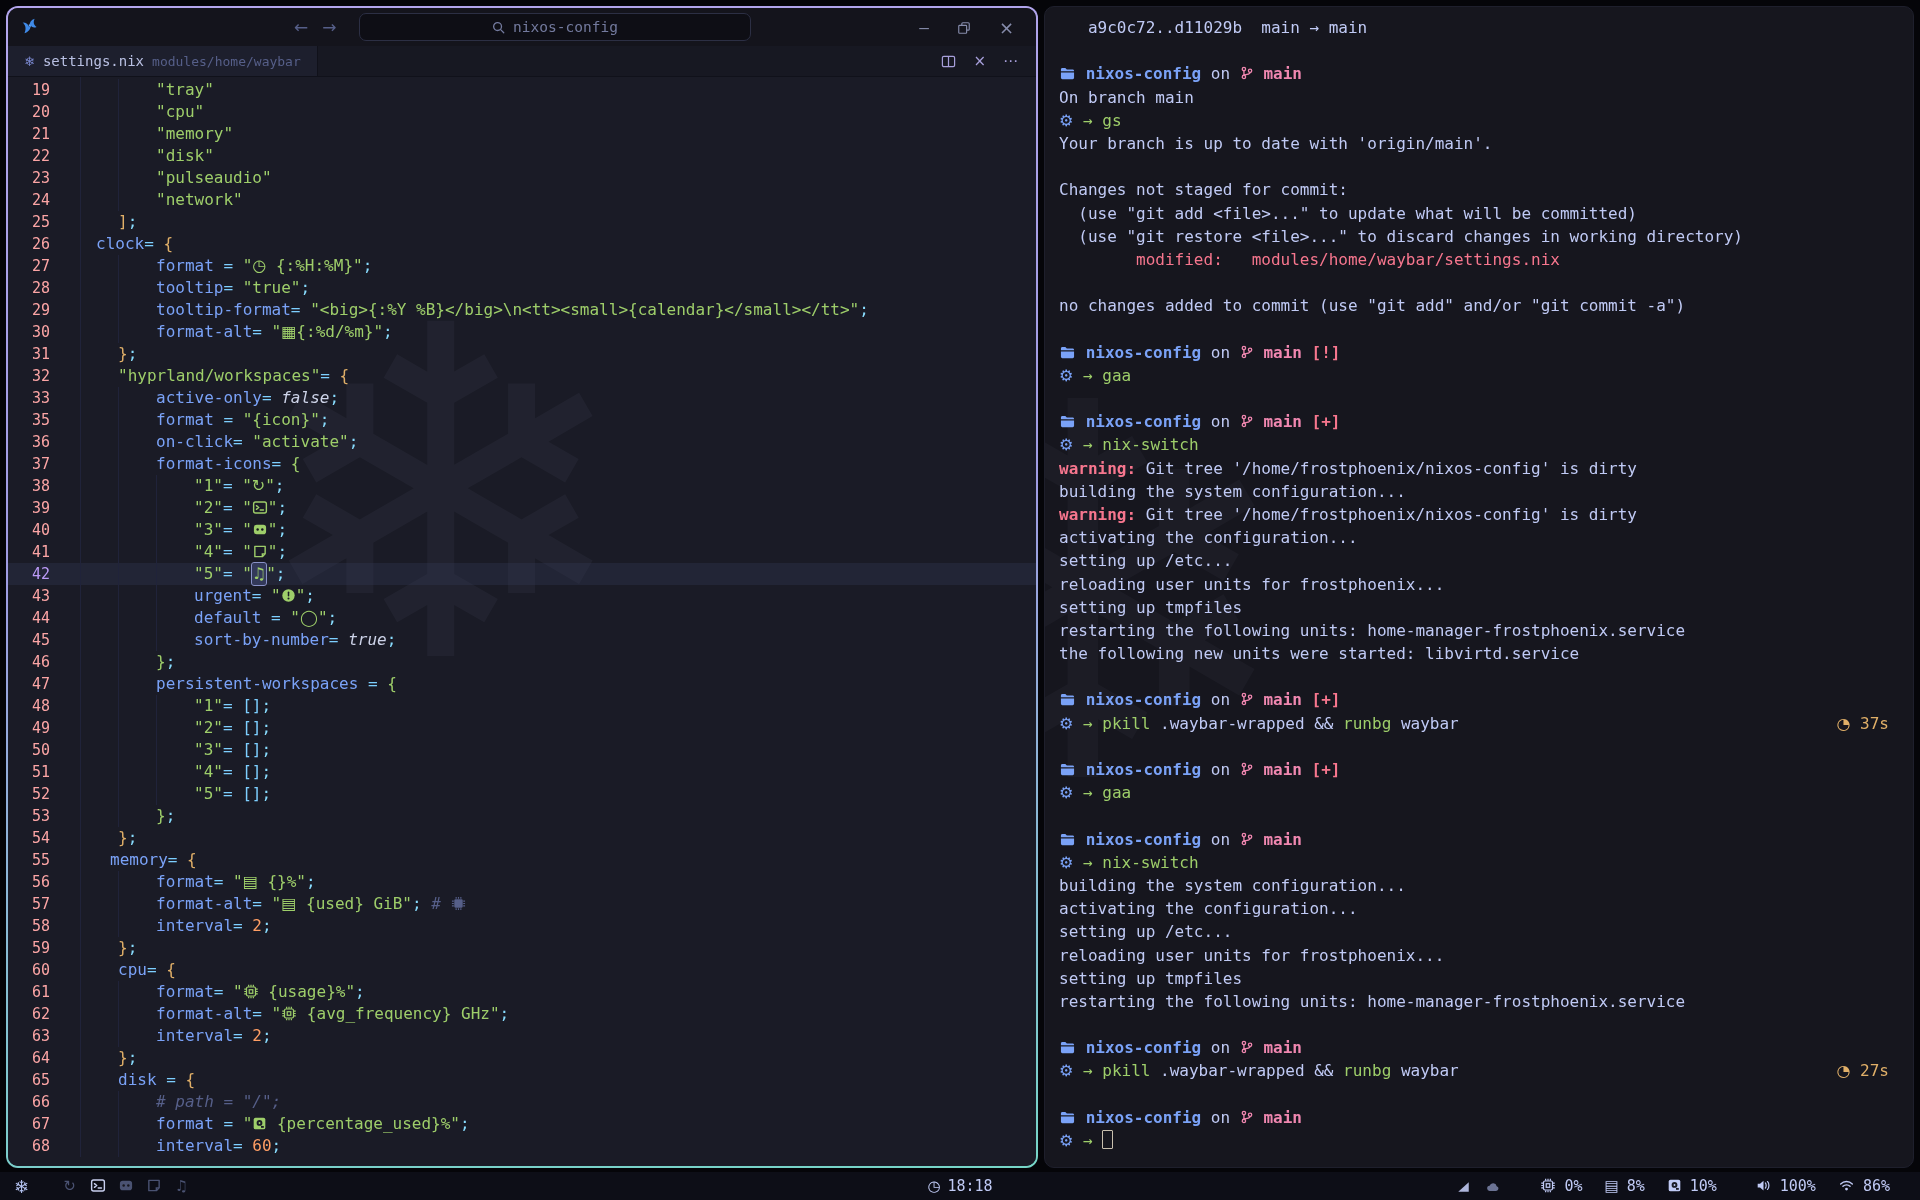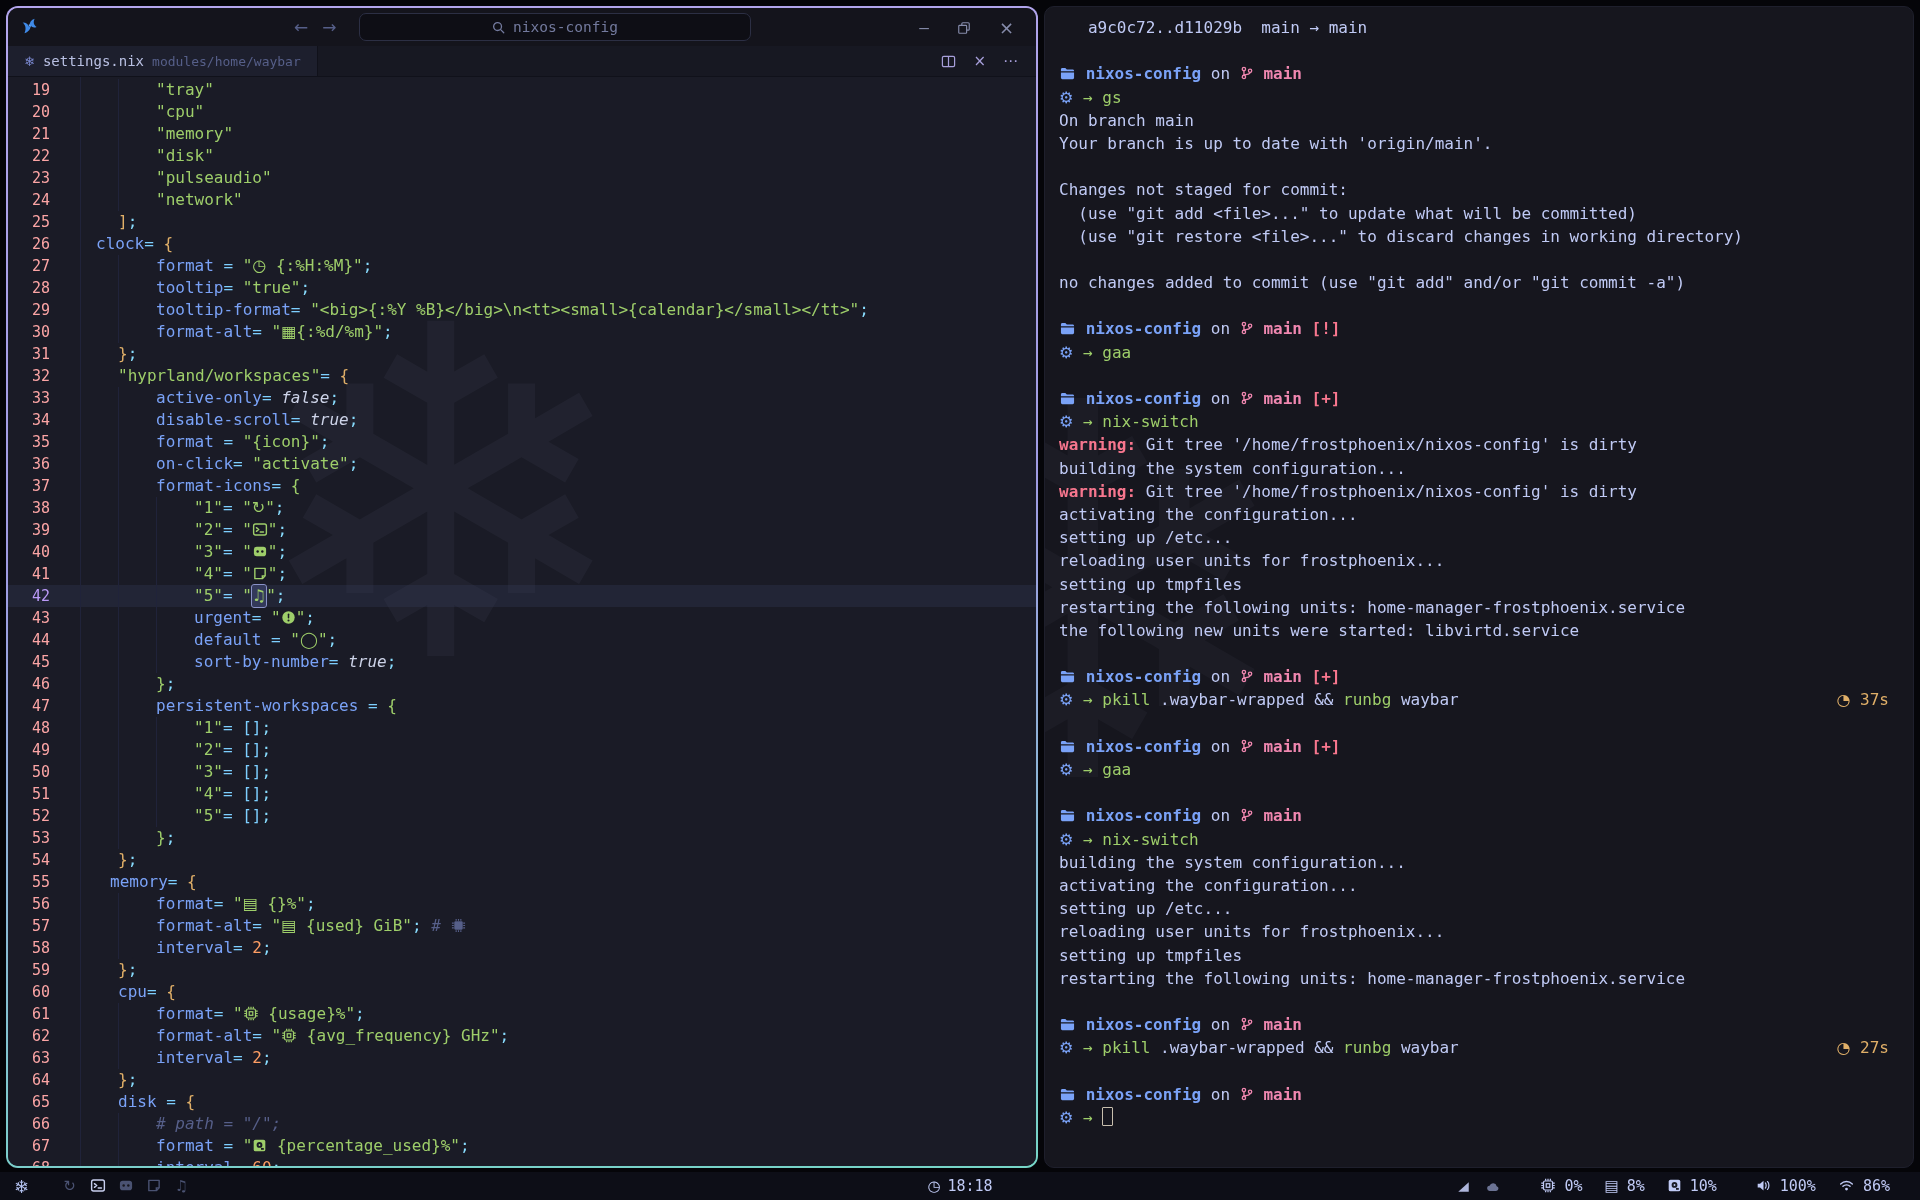--- a/index.html
+++ b/index.html
@@ -137,21 +137,20 @@
             <div class="line"><div class="guide" style="left: 72px;"></div><div class="guide" style="left: 110px;"></div><span class="lnum">24</span><span class="lc" style="padding-left: 76px;"><span class="tk-str">"network"</span></span></div>
             <div class="line"><div class="guide" style="left: 72px;"></div><span class="lnum">25</span><span class="lc" style="padding-left: 38px;"><span class="tk-by">]</span><span class="tk-pu">;</span></span></div>
             <div class="line"><div class="guide" style="left: 72px;"></div><span class="lnum">26</span><span class="lc" style="padding-left: 16px;"><span class="tk-prop">clock</span><span class="tk-op">= </span><span class="tk-by">{</span></span></div>
             <div class="line"><div class="guide" style="left: 72px;"></div><div class="guide" style="left: 110px;"></div><span class="lnum">27</span><span class="lc" style="padding-left: 76px;"><span class="tk-prop">format </span><span class="tk-op">= </span><span class="tk-str">"</span><span class="ic tk-str chi">◷</span><span class="tk-str"> {:%H:%M}"</span><span class="tk-pu">;</span></span></div>
             <div class="line"><div class="guide" style="left: 72px;"></div><div class="guide" style="left: 110px;"></div><span class="lnum">28</span><span class="lc" style="padding-left: 76px;"><span class="tk-prop">tooltip</span><span class="tk-op">= </span><span class="tk-str">"true"</span><span class="tk-pu">;</span></span></div>
             <div class="line"><div class="guide" style="left: 72px;"></div><div class="guide" style="left: 110px;"></div><span class="lnum">29</span><span class="lc" style="padding-left: 76px;"><span class="tk-prop">tooltip-format</span><span class="tk-op">= </span><span class="tk-str">"&lt;big&gt;{:%Y %B}&lt;/big&gt;\n&lt;tt&gt;&lt;small&gt;{calendar}&lt;/small&gt;&lt;/tt&gt;"</span><span class="tk-pu">;</span></span></div>
             <div class="line"><div class="guide" style="left: 72px;"></div><div class="guide" style="left: 110px;"></div><span class="lnum">30</span><span class="lc" style="padding-left: 76px;"><span class="tk-prop">format-alt</span><span class="tk-op">= </span><span class="tk-str">"</span><span class="ic tk-str chi">▦</span><span class="tk-str">{:%d/%m}"</span><span class="tk-pu">;</span></span></div>
             <div class="line"><div class="guide" style="left: 72px;"></div><span class="lnum">31</span><span class="lc" style="padding-left: 38px;"><span class="tk-by">}</span><span class="tk-pu">;</span></span></div>
             <div class="line"><div class="guide" style="left: 72px;"></div><span class="lnum">32</span><span class="lc" style="padding-left: 38px;"><span class="tk-str">"hyprland/workspaces"</span><span class="tk-op">= </span><span class="tk-by">{</span></span></div>
             <div class="line"><div class="guide" style="left: 72px;"></div><div class="guide" style="left: 110px;"></div><span class="lnum">33</span><span class="lc" style="padding-left: 76px;"><span class="tk-prop">active-only</span><span class="tk-op">= </span><span class="tk-bool">false</span><span class="tk-pu">;</span></span></div>
-            <div class="line"><div class="guide" style="left: 72px;"></div><div class="guide" style="left: 110px;"></div><span class="lnum">34</span><span class="lc" style="padding-left: 76px;"><span class="tk-prop">disable-scroll</span><span class="tk-op">= </span><span class="tk-bool">true</span><span class="tk-pu">;</span></span></div>
             <div class="line"><div class="guide" style="left: 72px;"></div><div class="guide" style="left: 110px;"></div><span class="lnum">35</span><span class="lc" style="padding-left: 76px;"><span class="tk-prop">format </span><span class="tk-op">= </span><span class="tk-str">"{icon}"</span><span class="tk-pu">;</span></span></div>
             <div class="line"><div class="guide" style="left: 72px;"></div><div class="guide" style="left: 110px;"></div><span class="lnum">36</span><span class="lc" style="padding-left: 76px;"><span class="tk-prop">on-click</span><span class="tk-op">= </span><span class="tk-str">"activate"</span><span class="tk-pu">;</span></span></div>
             <div class="line"><div class="guide" style="left: 72px;"></div><div class="guide" style="left: 110px;"></div><span class="lnum">37</span><span class="lc" style="padding-left: 76px;"><span class="tk-prop">format-icons</span><span class="tk-op">= </span><span class="tk-bg">{</span></span></div>
             <div class="line"><div class="guide" style="left: 72px;"></div><div class="guide" style="left: 110px;"></div><div class="guide" style="left: 148px;"></div><span class="lnum">38</span><span class="lc" style="padding-left: 114px;"><span class="tk-str">"1"</span><span class="tk-op">= </span><span class="tk-str">"</span><span class="ic tk-str chi">↻</span><span class="tk-str">"</span><span class="tk-pu">;</span></span></div>
             <div class="line"><div class="guide" style="left: 72px;"></div><div class="guide" style="left: 110px;"></div><div class="guide" style="left: 148px;"></div><span class="lnum">39</span><span class="lc" style="padding-left: 114px;"><span class="tk-str">"2"</span><span class="tk-op">= </span><span class="tk-str">"</span><span class="ic tk-str"><svg width="16" height="15" viewBox="0 0 16 16">
                     <rect x="1.2" y="2.2" width="13.6" height="11.6" rx="2" fill="none" stroke="currentColor" stroke-width="1.5"></rect>
                     <path d="M4.2 6l2.3 2-2.3 2" fill="none" stroke="currentColor" stroke-width="1.5" stroke-linecap="round"></path>
                     <path d="M8.2 10.7h3.5" stroke="currentColor" stroke-width="1.5" stroke-linecap="round"></path>
                   </svg></span><span class="tk-str">"</span><span class="tk-pu">;</span></span></div>
             <div class="line"><div class="guide" style="left: 72px;"></div><div class="guide" style="left: 110px;"></div><div class="guide" style="left: 148px;"></div><span class="lnum">40</span><span class="lc" style="padding-left: 114px;"><span class="tk-str">"3"</span><span class="tk-op">= </span><span class="tk-str">"</span><span class="ic tk-str"><svg width="16" height="15" viewBox="0 0 16 16">
@@ -228,27 +227,28 @@
               <path fill="currentColor" d="M1 3.5C1 2.7 1.7 2 2.5 2h3.2l1.6 1.8h6.2c.8 0 1.5.7 1.5 1.5v.4H1V3.5z"></path>
               <path fill="currentColor" d="M1 7h14v5.5c0 .8-.7 1.5-1.5 1.5h-11C1.7 14 1 13.3 1 12.5V7z"></path>
             </svg></span><span class="ts-d"> </span><span class="ts-b">nixos-config</span><span class="ts-d"> on </span><span class="ic c-pink"><svg width="14" height="16" viewBox="0 0 16 16">
               <g fill="none" stroke="currentColor" stroke-width="1.5">
                 <circle cx="4.5" cy="3.5" r="1.9"></circle>
                 <circle cx="4.5" cy="12.5" r="1.9"></circle>
                 <circle cx="11.5" cy="5.5" r="1.9"></circle>
                 <path d="M4.5 5.4v5.2M11.5 7.4c0 2.4-4.2 1.8-7 3.2"></path>
               </g>
             </svg></span><span class="ts-br"> main</span></div>
+        <div class="trow"><span class="ts-d">On branch main</span></div>
         <div class="trow"><span class="ic c-blue chi">⚙</span><span class="ts-arr"> → </span><span class="ts-g">gs</span></div>
-        <div class="trow"><span class="ts-d">On branch main</span></div>
         <div class="trow"><span class="ts-d">Your branch is up to date with 'origin/main'.</span></div>
         <div class="trow"></div>
         <div class="trow"><span class="ts-d">Changes not staged for commit:</span></div>
         <div class="trow"><span class="ts-d">  (use "git add &lt;file&gt;..." to update what will be committed)</span></div>
         <div class="trow"><span class="ts-d">  (use "git restore &lt;file&gt;..." to discard changes in working directory)</span></div>
+        <div class="trow"><span class="ts-rp">        modified:   modules/home/waybar/settings.nix</span></div>
         <div class="trow"></div>
         <div class="trow"><span class="ts-d">no changes added to commit (use "git add" and/or "git commit -a")</span></div>
         <div class="trow"></div>
         <div class="trow"><span class="ic c-blue"><svg width="17" height="15" viewBox="0 0 16 16">
               <path fill="currentColor" d="M1 3.5C1 2.7 1.7 2 2.5 2h3.2l1.6 1.8h6.2c.8 0 1.5.7 1.5 1.5v.4H1V3.5z"></path>
               <path fill="currentColor" d="M1 7h14v5.5c0 .8-.7 1.5-1.5 1.5h-11C1.7 14 1 13.3 1 12.5V7z"></path>
             </svg></span><span class="ts-d"> </span><span class="ts-b">nixos-config</span><span class="ts-d"> on </span><span class="ic c-pink"><svg width="14" height="16" viewBox="0 0 16 16">
               <g fill="none" stroke="currentColor" stroke-width="1.5">
                 <circle cx="4.5" cy="3.5" r="1.9"></circle>
                 <circle cx="4.5" cy="12.5" r="1.9"></circle>

